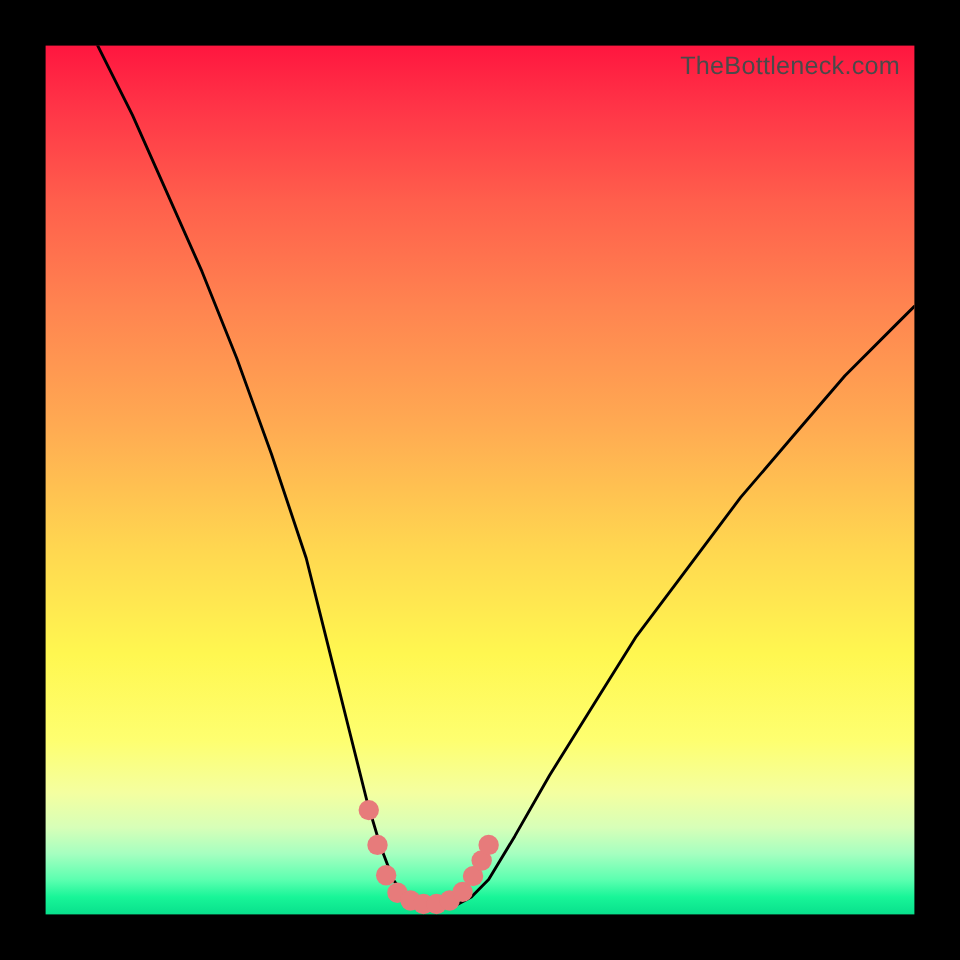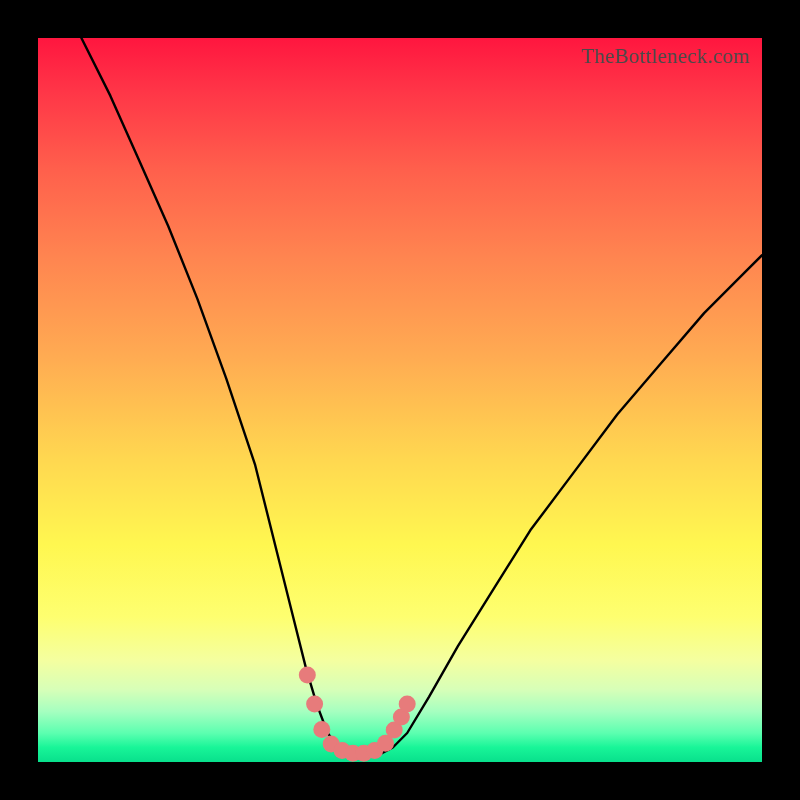--- a/index.html
+++ b/index.html
@@ -34,21 +34,20 @@
       #ffd750 58%,
       #fff750 70%,
       #feff70 80%,
       #f4ffa0 86%,
       #d7ffb8 90%,
       #a6ffc0 93%,
       #5cffb0 96%,
       #18f598 98%,
       #08e08c 100%
     );
-    font-family: Liberation Serif, serif;
   }
   .watermark {
     position: absolute;
     top: 6px;
     right: 12px;
     color: #4a4a4a;
     font-size: 21px;
     letter-spacing: 0.2px;
     font-weight: 500;
   }

